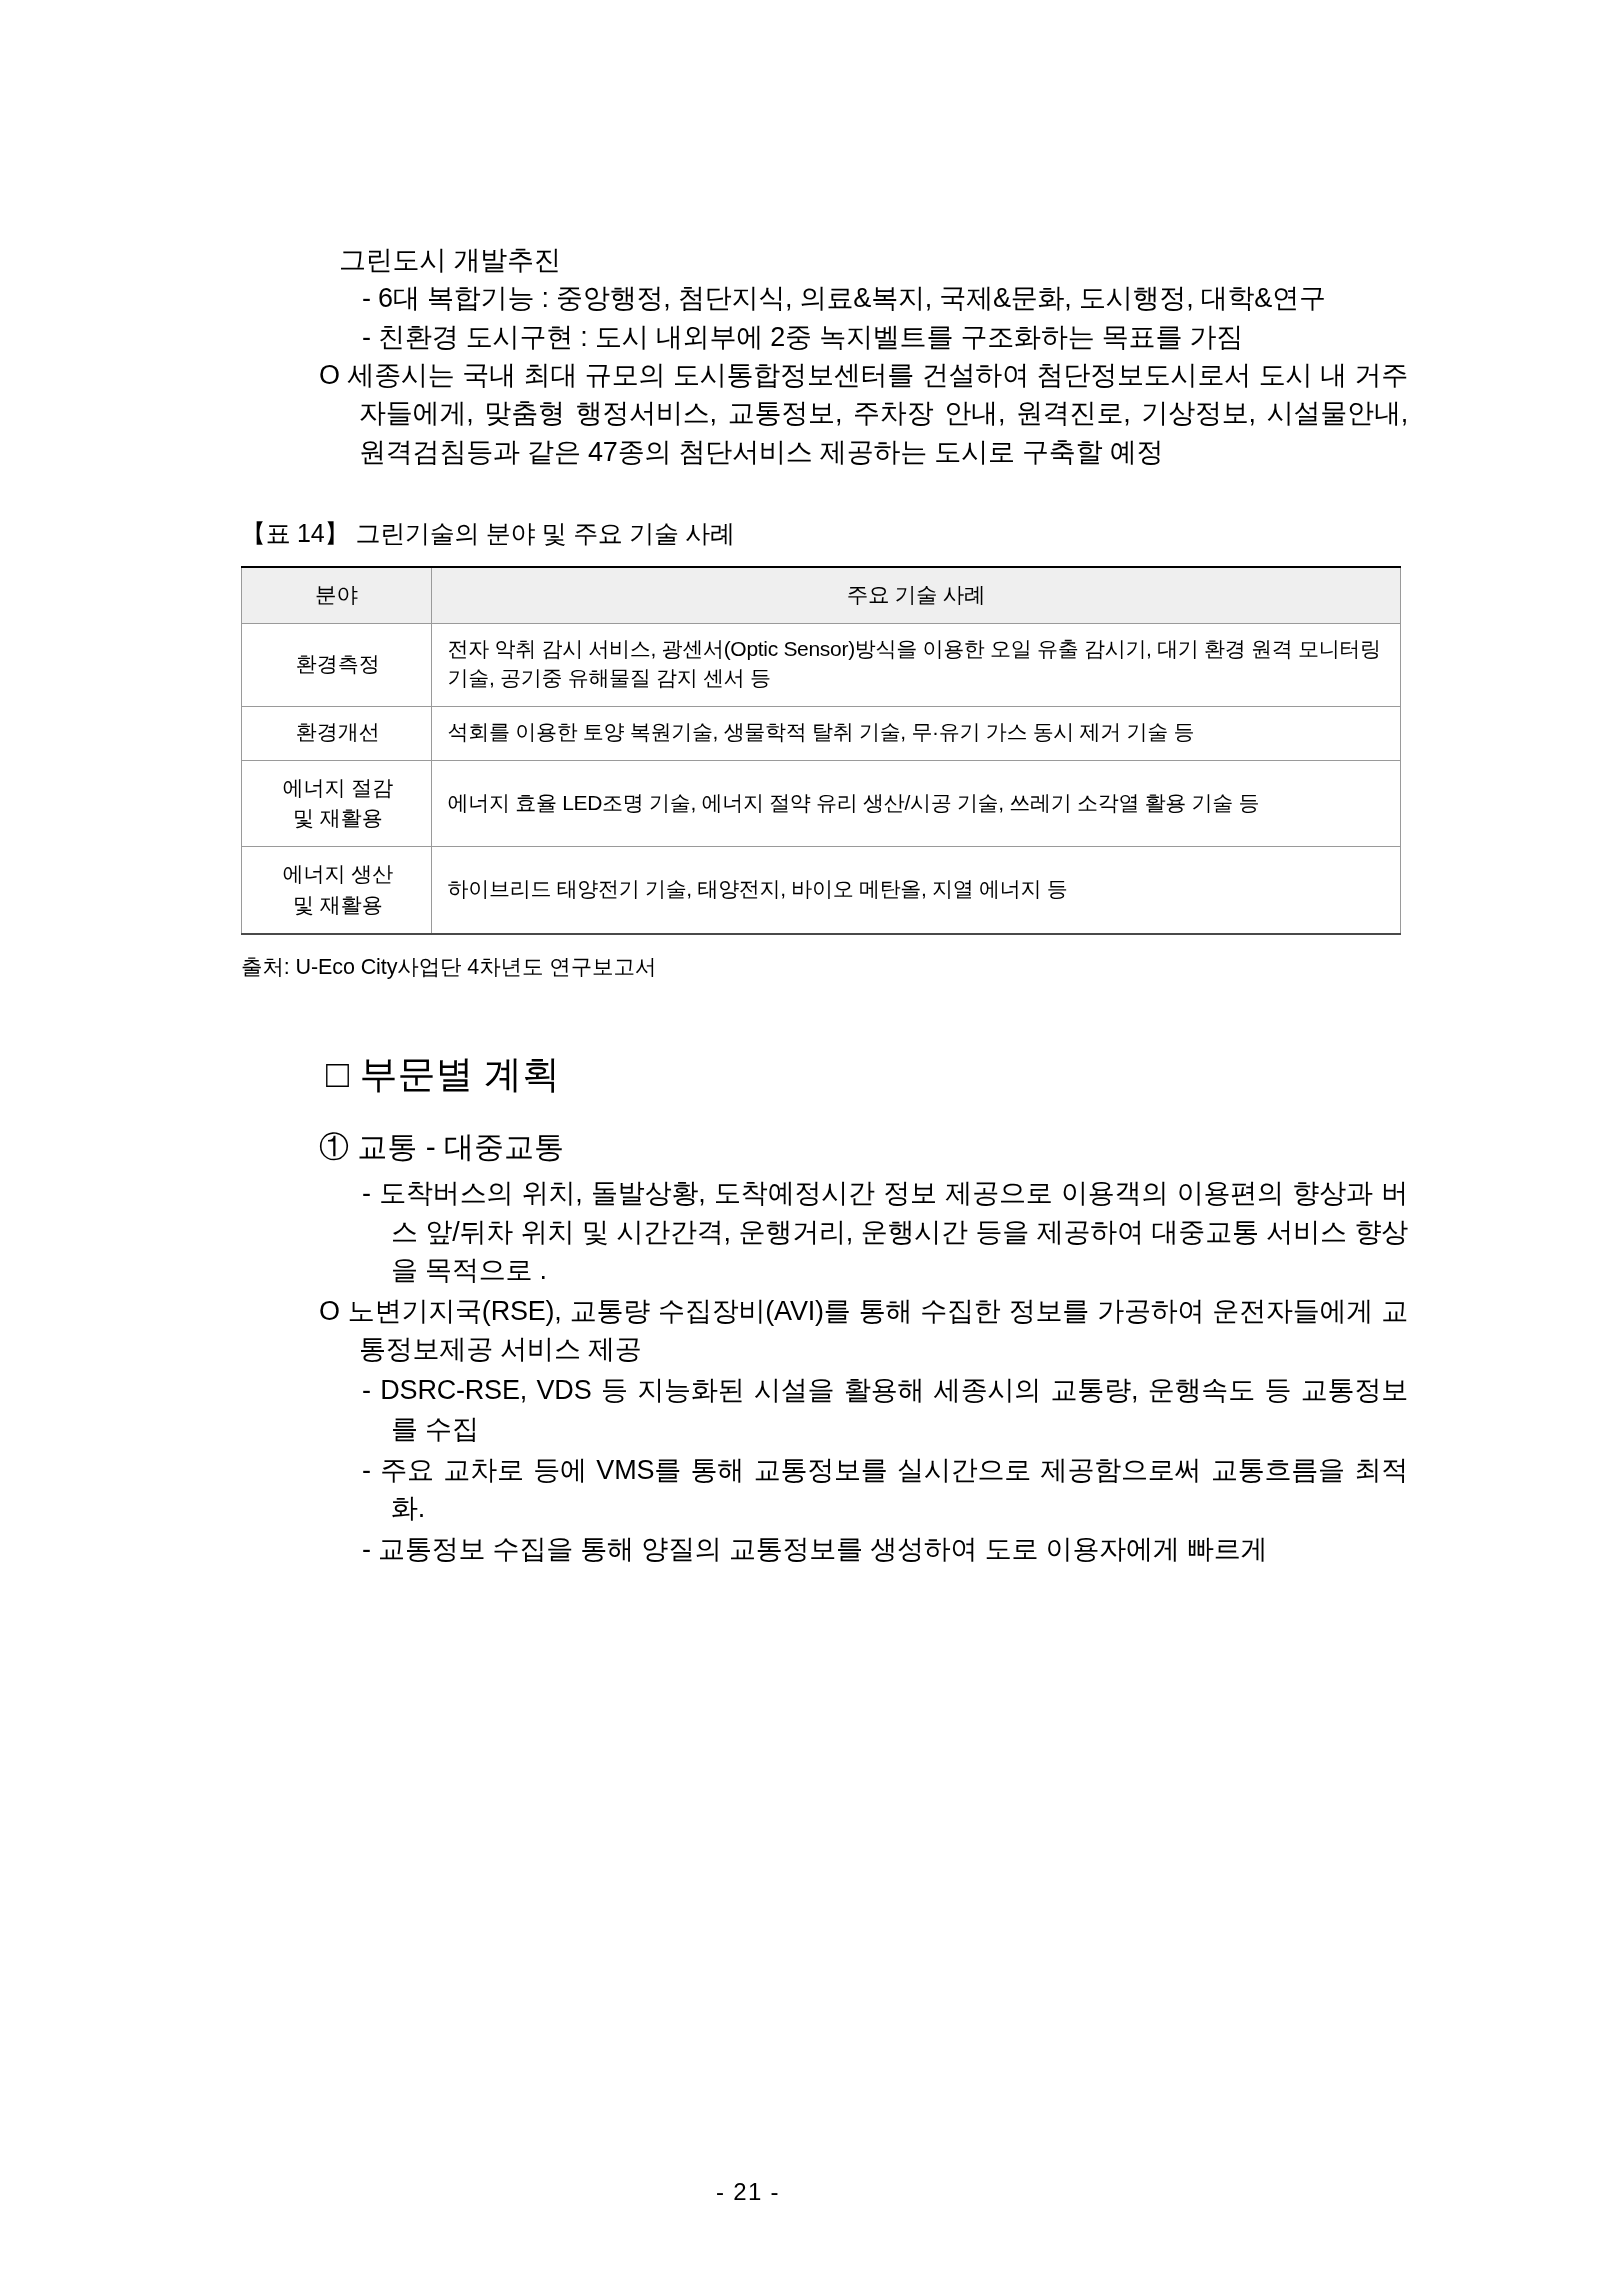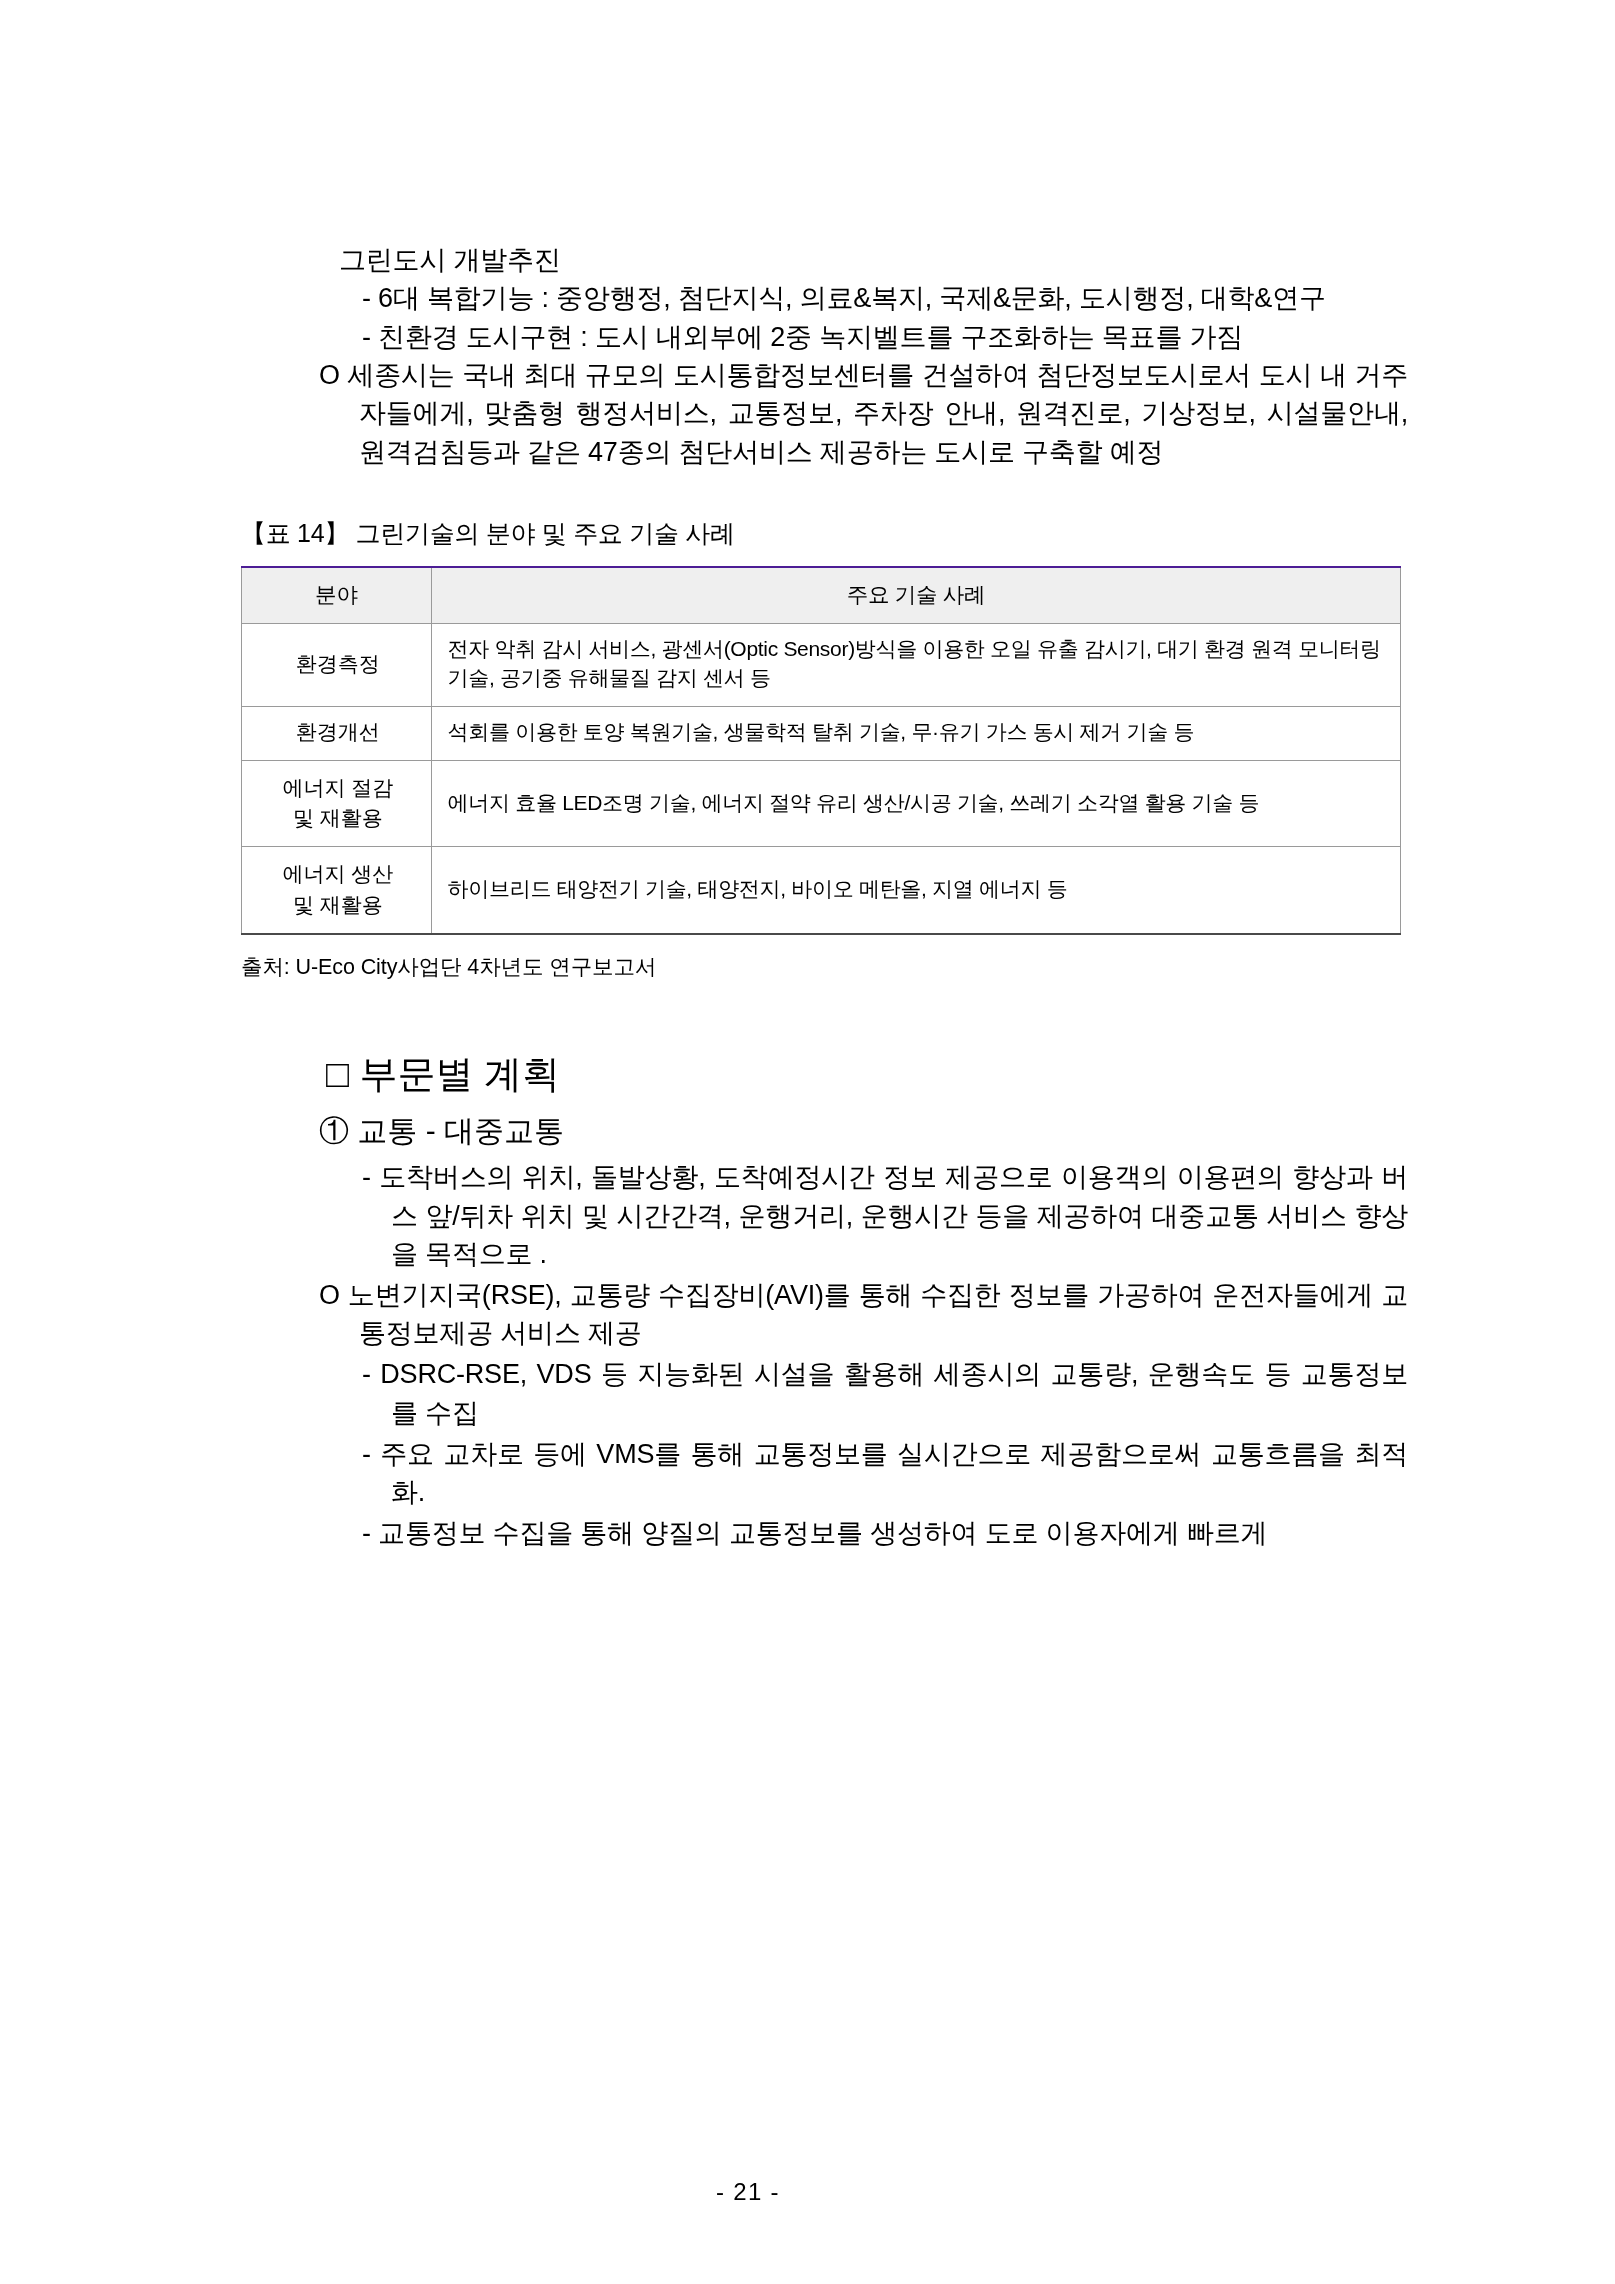--- a/index.html
+++ b/index.html
@@ -69,21 +69,21 @@
     line-height: 1.36;
     vertical-align: middle;
     letter-spacing: -0.3px;
   }
   table.green-table .head-row td {
     background: #efefef;
     text-align: center;
     font-size: 21.5px;
     padding: 13px 6.5px;
   }
-  table.green-table tr:first-child td { border-top: 2px solid #4c1d95; margin-top: 28px; }
+  table.green-table tr:first-child td { border-top: 2px solid #000000; margin-top: 28px; }
   table.green-table tr:last-child td { border-bottom: 2px solid #4a4a4a; }
   table.green-table td.col-field {
     width: 176px;
     text-align: center;
     vertical-align: middle;
     letter-spacing: 0px;
   }
   table.green-table td.col-field.two-line {
     line-height: 1.45;
   }
@@ -94,21 +94,21 @@
   }
 
   
   .section-sq {
     margin-top: 68px;
     margin-left: 85px;
     font-size: 38px;
     letter-spacing: 0px;
   }
   .section-num {
-    margin-top: 11px;
+    margin-top: 27px;
     margin-left: 78px;
     font-size: 30px;
     letter-spacing: 0px;
   }
 
   .blk { margin-top: 6.5px; }
 
   
   .footer {
     position: absolute;

